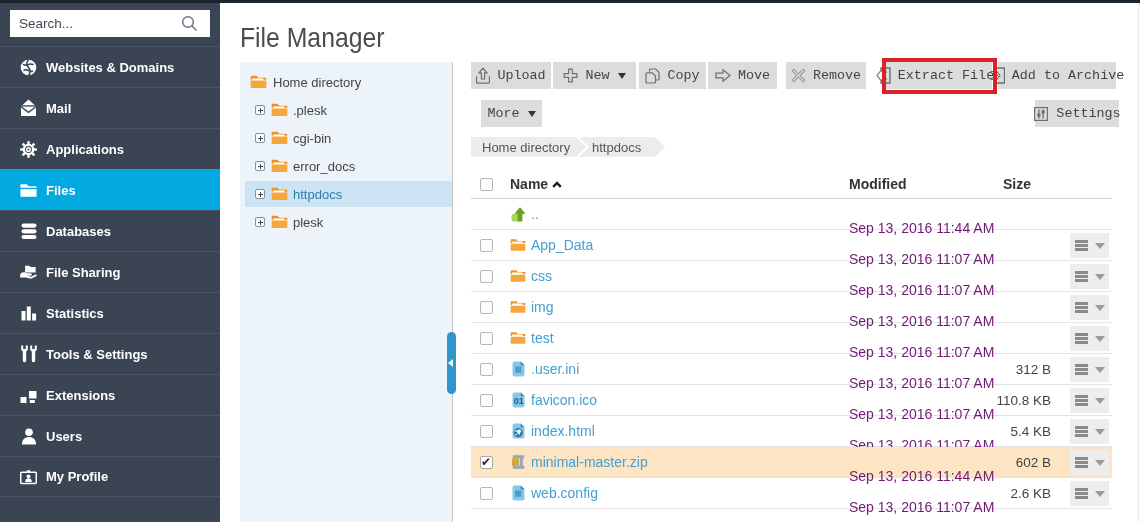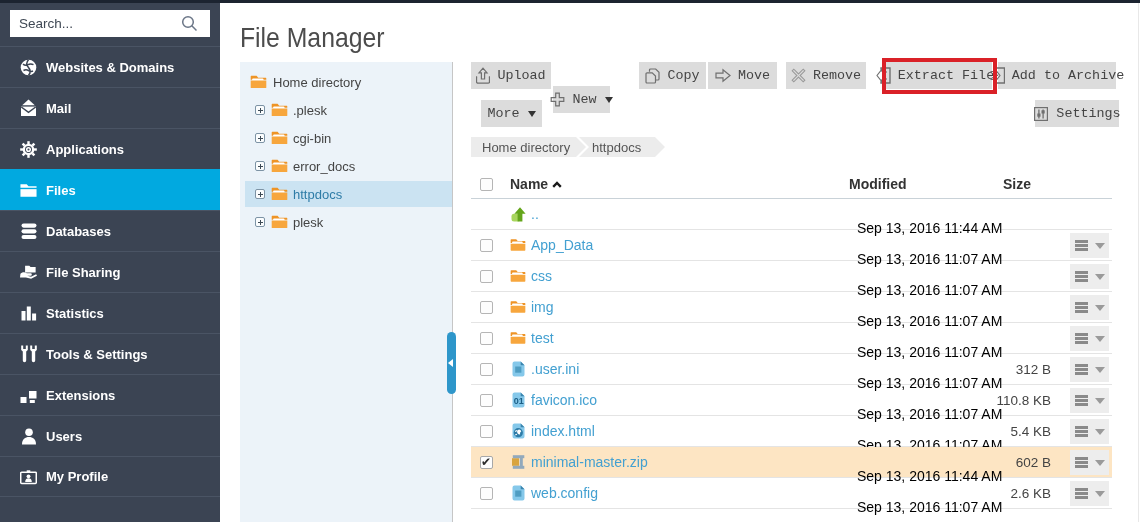--- a/index.html
+++ b/index.html
@@ -30,21 +30,21 @@
 .tnode.root { padding-left:10px; }
 .tnode.sel:before { content:""; position:absolute; left:5px; right:0; top:1px; bottom:1px; background:#cbe3f2; }
 .tnode.sel .lbl { color:#2e7ca7; }
 .handle { position:absolute; left:447px; top:332px; width:9px; height:62px; background:#2e96ca; border-radius:5px; z-index:3; }
 .handle:before { content:""; position:absolute; left:1px; top:27px; border-top:4px solid transparent; border-bottom:4px solid transparent; border-right:5px solid #fff; }
 
 .btn { position:absolute; top:62px; height:27px; background:#dcdcdc; color:#444; font-size:13.4px; display:flex; align-items:center; justify-content:center; white-space:nowrap;font-family:Liberation Mono, monospace; }
 .btn .bic { margin-right:7px; display:flex; flex:none; }
 .caret { width:0; height:0; border-left:4.5px solid transparent; border-right:4.5px solid transparent; border-top:6px solid #333; margin-left:8px; }
 .b-upload { left:471px; width:80px; }
-.b-new { left:553px; width:57px;margin-top:24px; }
+.b-new { left:553px; width:83px; }
 .b-copy { left:639px; width:67px; }
 .b-move { left:708px; width:69px; }
 .b-remove { left:786px; width:80px; }
 .b-extract { left:886px; width:106px; }
 .b-archive { left:998px; width:118px; }
 .b-more { left:481px; top:100px; width:61px; }
 .b-settings { left:1035px; top:100px; width:84px; }
 .redbox { position:absolute; left:882px; top:58px; width:115px; height:36px; border:4px solid #da2128; z-index:5; }
 
 .crumbs { position:absolute; left:471px; top:137px; height:20px; display:flex; font-size:13px; color:#555; }
@@ -55,21 +55,21 @@
 .ftable { position:absolute; left:471px; top:170px; width:641px; font-size:14px; }
 .hdr { display:flex; align-items:center; height:29px; border-bottom:1px solid #c9d2d8; font-weight:bold; color:#333; position:relative; }
 .frow { display:flex; align-items:center; height:31px; border-bottom:1px solid #e4e4e4; position:relative; }
 .frow.sel { background:#fde5c3; }
 .cb { width:13px; height:13px; border:1px solid #b5b5b5; border-radius:2px; background:#fdfdfd; margin-left:9px; flex:none; }
 .cb.hidden { visibility:hidden; }
 .cb.checked { position:relative; border-color:#a8a8a8; }
 .cb.checked:before { content:"\2714"; position:absolute; left:0px; top:-2px; font-size:12px; color:#2b2b2b; }
 .fic { width:16px; height:16px; margin-left:17px; margin-right:5px; flex:none; display:flex; align-items:center; justify-content:center; }
 .fname { color:#43a0d1; }
-.cmod { position:absolute; left:386px; color:#000000;margin-top:28px; }
+.cmod { position:absolute; left:378px; color:#701a75;margin-top:28px; }
 .csize { position:absolute; left:510px; width:70px; text-align:right; color:#444; font-size:13.5px; }
 .cmenu { position:absolute; right:3px; top:3px; width:39px; height:25px; background:#ededed; display:flex; align-items:center; justify-content:center; }
 .burger { width:13px; height:11px; border-top:3px solid #8a8a8a; border-bottom:3px solid #8a8a8a; position:relative; }
 .burger:before { content:""; position:absolute; left:0; right:0; top:1px; height:3px; background:#8a8a8a; }
 .dcaret { width:0; height:0; border-left:5px solid transparent; border-right:5px solid transparent; border-top:6px solid #9a9a9a; margin-left:7px; }
 .hname { margin-left:17px; }
 .hsort { margin-left:4px; display:flex; }
 .hmod { position:absolute; left:378px; }
 .hsize { position:absolute; left:532px; }
 </style>

